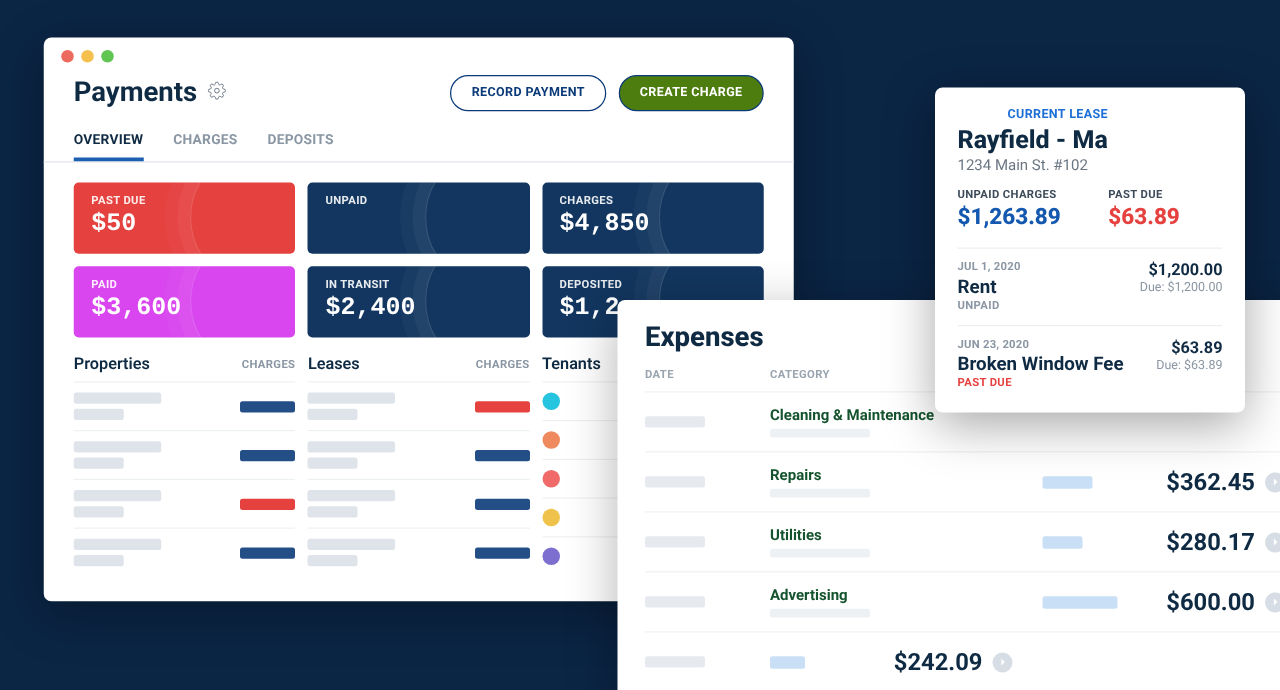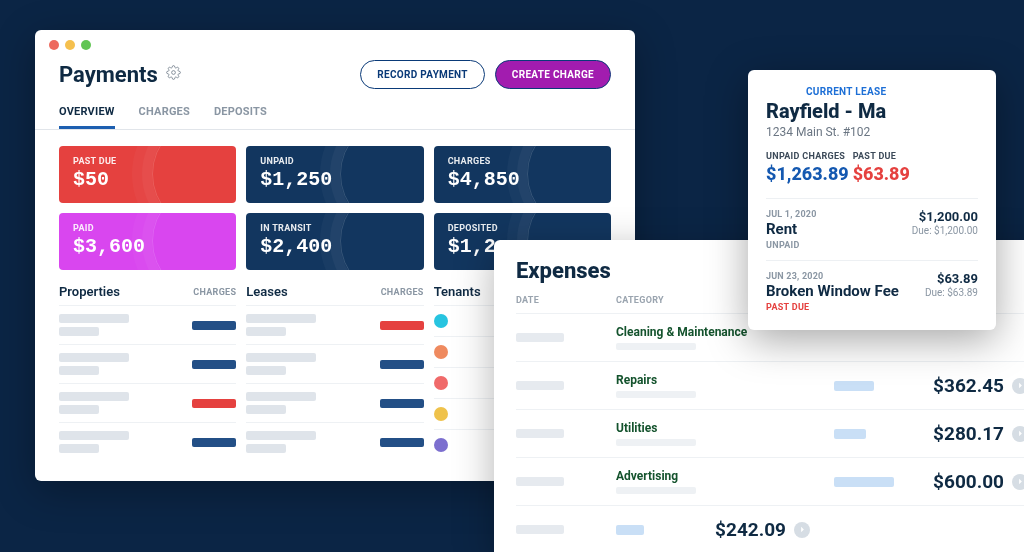--- a/index.html
+++ b/index.html
@@ -27,21 +27,21 @@
   .dot { width:10px; height:10px; border-radius:50%; }
   .dot.red{background:#ed6a5e;} .dot.yellow{background:#f5c04e;} .dot.green{background:#61c554;}
 
   .header { display:flex; align-items:center; justify-content:space-between; padding:4px 24px 8px; }
   .header-left { display:flex; align-items:center; gap:8px; }
   .page-title { font-size:22px; font-weight:700; color:#0f2a43; }
   .gear-icon svg{width:15px;height:15px;stroke:#4a5a6a;fill:none;}
   .header-buttons{display:flex;gap:10px;}
   .btn{font-size:10px;font-weight:700;letter-spacing:.3px;padding:8px 16px;border-radius:18px;cursor:pointer;}
   .btn-outline{color:#0a3a78;background:#fff;border:1.5px solid #0a3a78;}
-  .btn-solid{color:#fff;background:#a21caf;border:1.5px solid #0a3a78;}
+  .btn-solid{color:#fff;background:#4d7c0f;border:1.5px solid #0a3a78;}
 
   .tabs{display:flex;gap:24px;padding:0 24px;border-bottom:1px solid #e1e5ea;}
   .tab{font-size:11px;font-weight:700;letter-spacing:.2px;color:#8a96a3;padding:8px 0;cursor:pointer;}
   .tab.active{color:#0f2a43;border-bottom:3px solid #1d5fb0;}
 
   .stat-grid{display:grid;grid-template-columns:repeat(3,1fr);gap:10px;padding:16px 24px 14px;}
   .stat-card{color:#fff;border-radius:4px;padding:10px 14px 12px;position:relative;overflow:hidden;}
   .stat-card::after{content:"";position:absolute;right:-28px;top:-28px;width:110px;height:110px;border-radius:50%;border:1px solid rgba(255,255,255,.15);box-shadow:0 0 0 10px rgba(255,255,255,.04),0 0 0 20px rgba(255,255,255,.03);}
   .stat-label{font-size:9px;font-weight:700;letter-spacing:.3px;opacity:.9;}
   .stat-value{font-size:20px;font-weight:700;margin-top:2px;font-family:Liberation Mono, monospace;}
@@ -58,21 +58,21 @@
   .bar.red{background:#e5413f;}
   .tenant-row{display:flex;align-items:center;gap:8px;padding:8px 0;border-top:1px solid #eef1f4;}
   .avatar-dot{width:14px;height:14px;border-radius:50%;}
   .c-cyan{background:#27c4e0;} .c-orange{background:#ef8a5f;} .c-coral{background:#f06a6a;} .c-gold{background:#efc24b;} .c-purple{background:#7c6fcf;}
 
   
   .lease-card{position:absolute;right:28px;top:70px;width:248px;background:#fff;border-radius:6px;box-shadow:0 10px 40px rgba(0,0,0,.35);padding:16px 18px 8px;z-index:3;}
   .lease-eyebrow{font-size:10px;font-weight:700;letter-spacing:.3px;color:#1d6fd6;margin-left:40px;}
   .lease-title{font-size:20px;font-weight:800;color:#0f2a43;margin-top:2px;}
   .lease-addr{font-size:12px;color:#6b7683;margin-top:2px;}
-  .lease-stats{display:flex;gap:4px;margin-top:12px;}
+  .lease-stats{display:flex;gap:38px;margin-top:12px;}
   .lease-stat-label{font-size:9px;font-weight:700;letter-spacing:.3px;color:#3c4a59;}
   .lease-stat-value{font-size:18px;font-weight:800;margin-top:2px;}
   .v-blue{color:#1458b0;} .v-red{color:#e5413f;}
   .lease-list{margin-top:14px;}
   .lease-item{border-top:1px solid #edf0f3;padding:10px 0;}
   .li-top{display:flex;justify-content:space-between;align-items:flex-start;}
   .li-date{font-size:9px;font-weight:700;letter-spacing:.2px;color:#8a96a3;}
   .li-name{font-size:15px;font-weight:700;color:#0f2a43;margin-top:1px;}
   .li-status{font-size:9px;font-weight:700;letter-spacing:.3px;margin-top:2px;}
   .li-amount{font-size:13px;font-weight:700;color:#0f2a43;text-align:right;}
@@ -124,21 +124,20 @@
     <div class="tab">DEPOSITS</div>
   </div>
 
   <div class="stat-grid">
     <div class="stat-card bg-red">
         <div class="stat-label">PAST DUE</div>
         <div class="stat-value">$50</div>
       </div>
     <div class="stat-card bg-navy">
         <div class="stat-label">UNPAID</div>
-        <div class="stat-value">$1,250</div>
       </div>
     <div class="stat-card bg-navy">
         <div class="stat-label">CHARGES</div>
         <div class="stat-value">$4,850</div>
       </div>
     <div class="stat-card bg-green">
         <div class="stat-label">PAID</div>
         <div class="stat-value">$3,600</div>
       </div>
     <div class="stat-card bg-navy">

